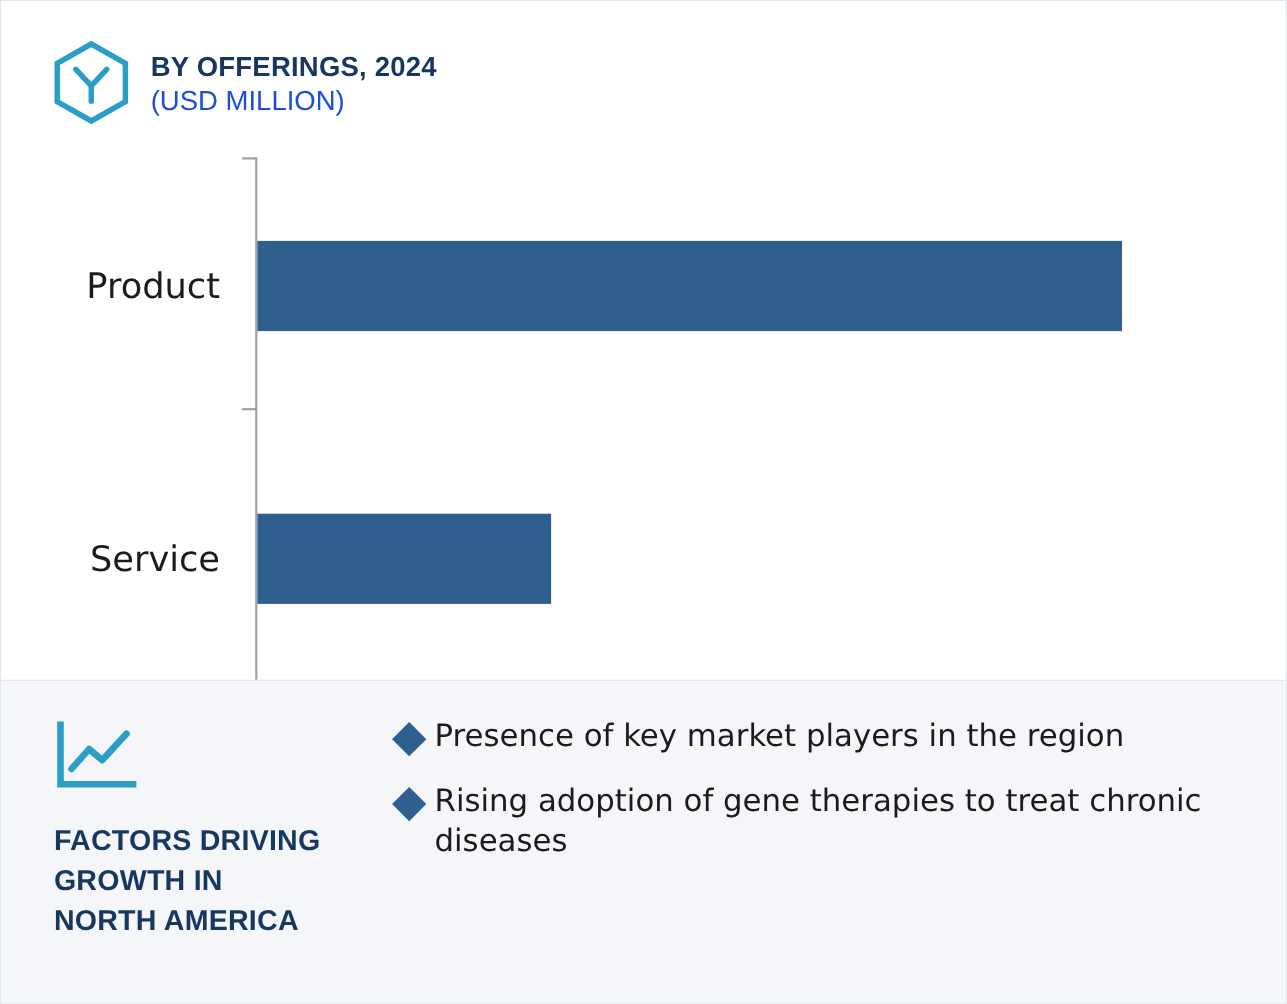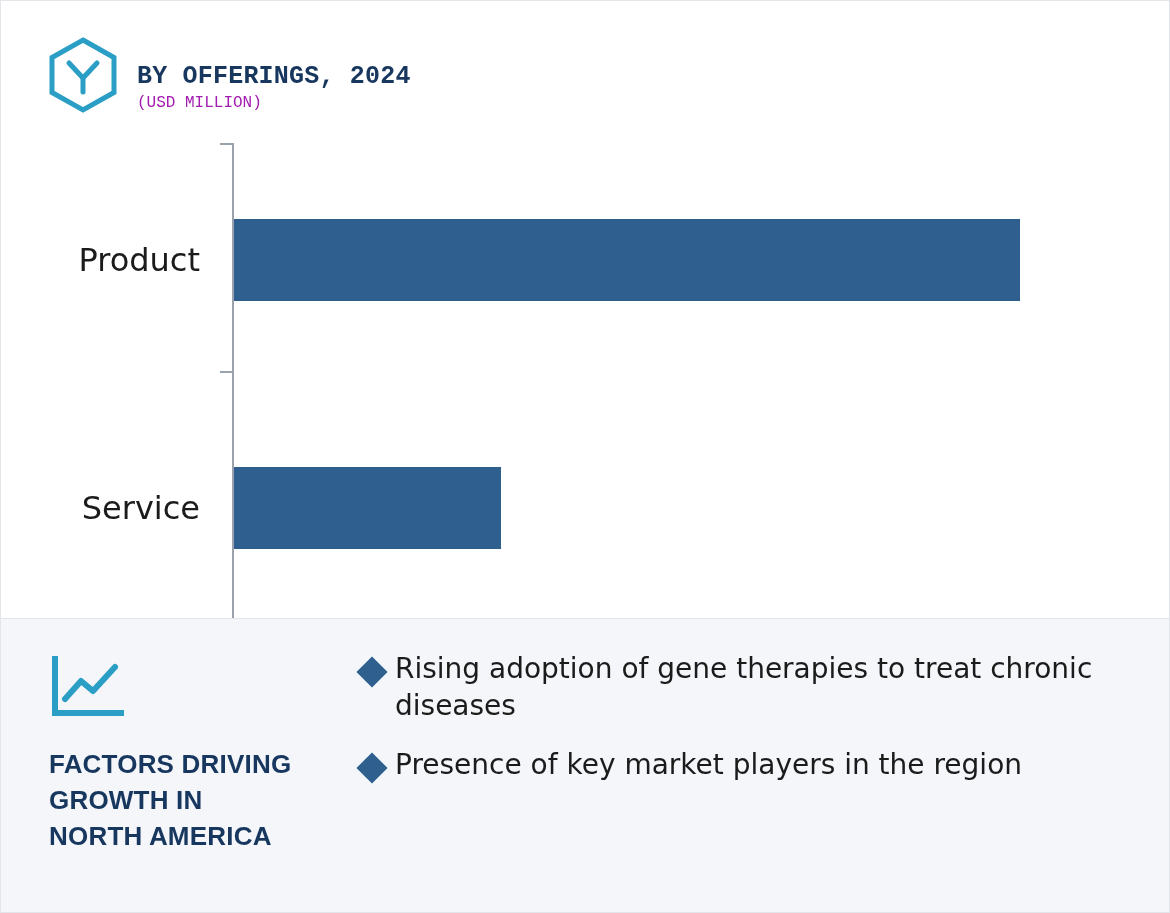--- a/index.html
+++ b/index.html
@@ -16,44 +16,43 @@
     border: 1px solid #e2e5ea;
     overflow: hidden;
   }
 
   
   .header {
     position: absolute;
     left: 46px;
     top: 34px;
     display: flex;
-    align-items: flex-end;
+    align-items: center;
     gap: 18px;
-    font-family: Liberation Mono, monospace;
   }
   .logo-mark {
     width: 72px; height: 76px;
     flex: 0 0 auto;
     margin-top: 2px;
   }
   .title-block {
     padding-top: 6px;
   }
   .title-main {
     font-size: 25px;
     font-weight: bold;
     color: #17375e;
     letter-spacing: 0.2px;
     line-height: 1.15;
     white-space: nowrap;
   }
   .title-sub {
-    font-size: 16px;
+    font-size: 25px;
     font-weight: normal;
-    color: #a21caf;
+    color: #1d4ed8;
     line-height: 1.2;
     margin-top: 2px;
     white-space: nowrap;
   }
 
   
   .chart-area {
     position: absolute;
     left: 0; top: 130px;
     width: 1170px;
@@ -189,22 +188,22 @@
       </svg>
       <div class="footer-caption">
         <div>FACTORS DRIVING</div>
         <div>GROWTH IN</div>
         <div>NORTH AMERICA</div>
       </div>
     </div>
     <div class="footer-right">
       <div class="bullet-row">
         <span class="diamond"></span>
-        <span class="bullet-text">Rising adoption of gene therapies to treat chronic diseases</span>
+        <span class="bullet-text">Presence of key market players in the region</span>
       </div>
       <div class="bullet-row">
         <span class="diamond"></span>
-        <span class="bullet-text">Presence of key market players in the region</span>
+        <span class="bullet-text">Rising adoption of gene therapies to treat chronic diseases</span>
       </div>
     </div>
   </div>
 
 </div>
 
 </body></html>

